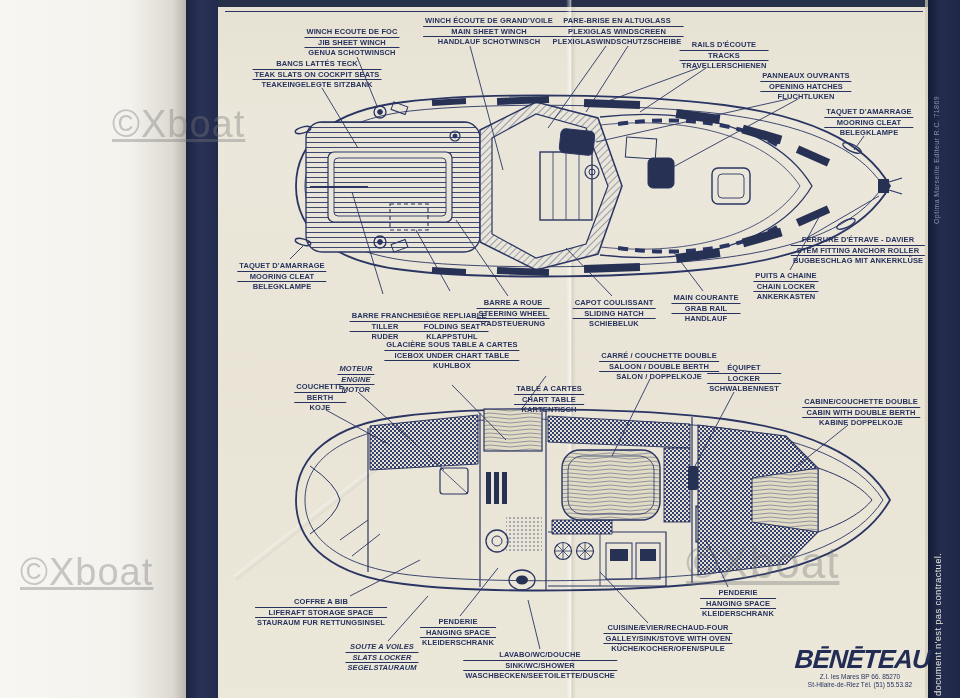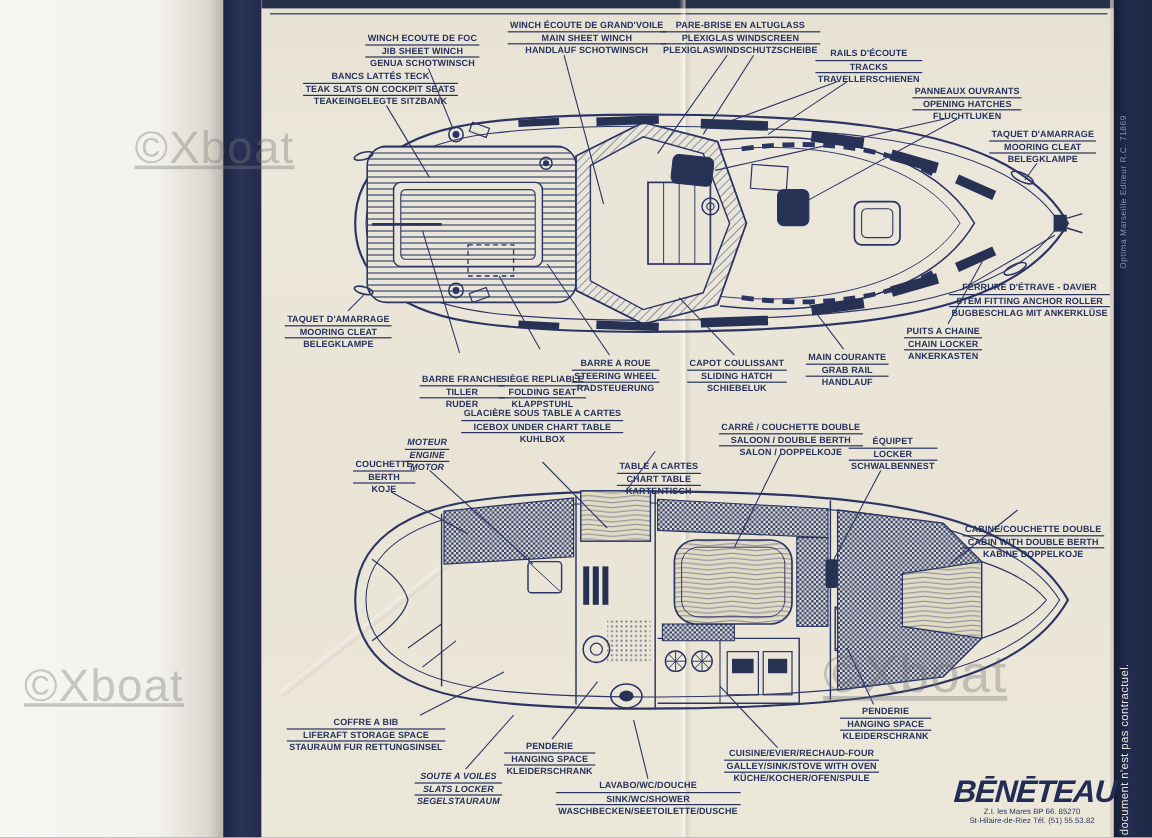--- a/index.html
+++ b/index.html
@@ -350,26 +350,26 @@
       <div class="spec-label" style="left: 744px; top: 363px;">
         <div class="lab-line ul">ÉQUIPET</div>
         <div class="lab-line ul">LOCKER</div>
         <div class="lab-line">SCHWALBENNEST</div>
       </div>
       <div class="spec-label" style="left: 320px; top: 382px;">
         <div class="lab-line ul">COUCHETTE</div>
         <div class="lab-line ul">BERTH</div>
         <div class="lab-line">KOJE</div>
       </div>
-      <div class="spec-label" style="left: 861px; top: 397px; margin-top: 39px;">
+      <div class="spec-label" style="left: 861px; top: 397px;">
         <div class="lab-line ul">CABINE/COUCHETTE DOUBLE</div>
         <div class="lab-line ul">CABIN WITH DOUBLE BERTH</div>
         <div class="lab-line">KABINE DOPPELKOJE</div>
       </div>
-      <div class="spec-label" style="left: 305px; top: 597px;">
+      <div class="spec-label" style="left: 321px; top: 597px;">
         <div class="lab-line ul">COFFRE A BIB</div>
         <div class="lab-line ul">LIFERAFT STORAGE SPACE</div>
         <div class="lab-line">STAURAUM FUR RETTUNGSINSEL</div>
       </div>
       <div class="spec-label" style="left: 458px; top: 617px;">
         <div class="lab-line ul">PENDERIE</div>
         <div class="lab-line ul">HANGING SPACE</div>
         <div class="lab-line">KLEIDERSCHRANK</div>
       </div>
       <div class="spec-label" style="left: 382px; top: 642px; font-style: italic;">

